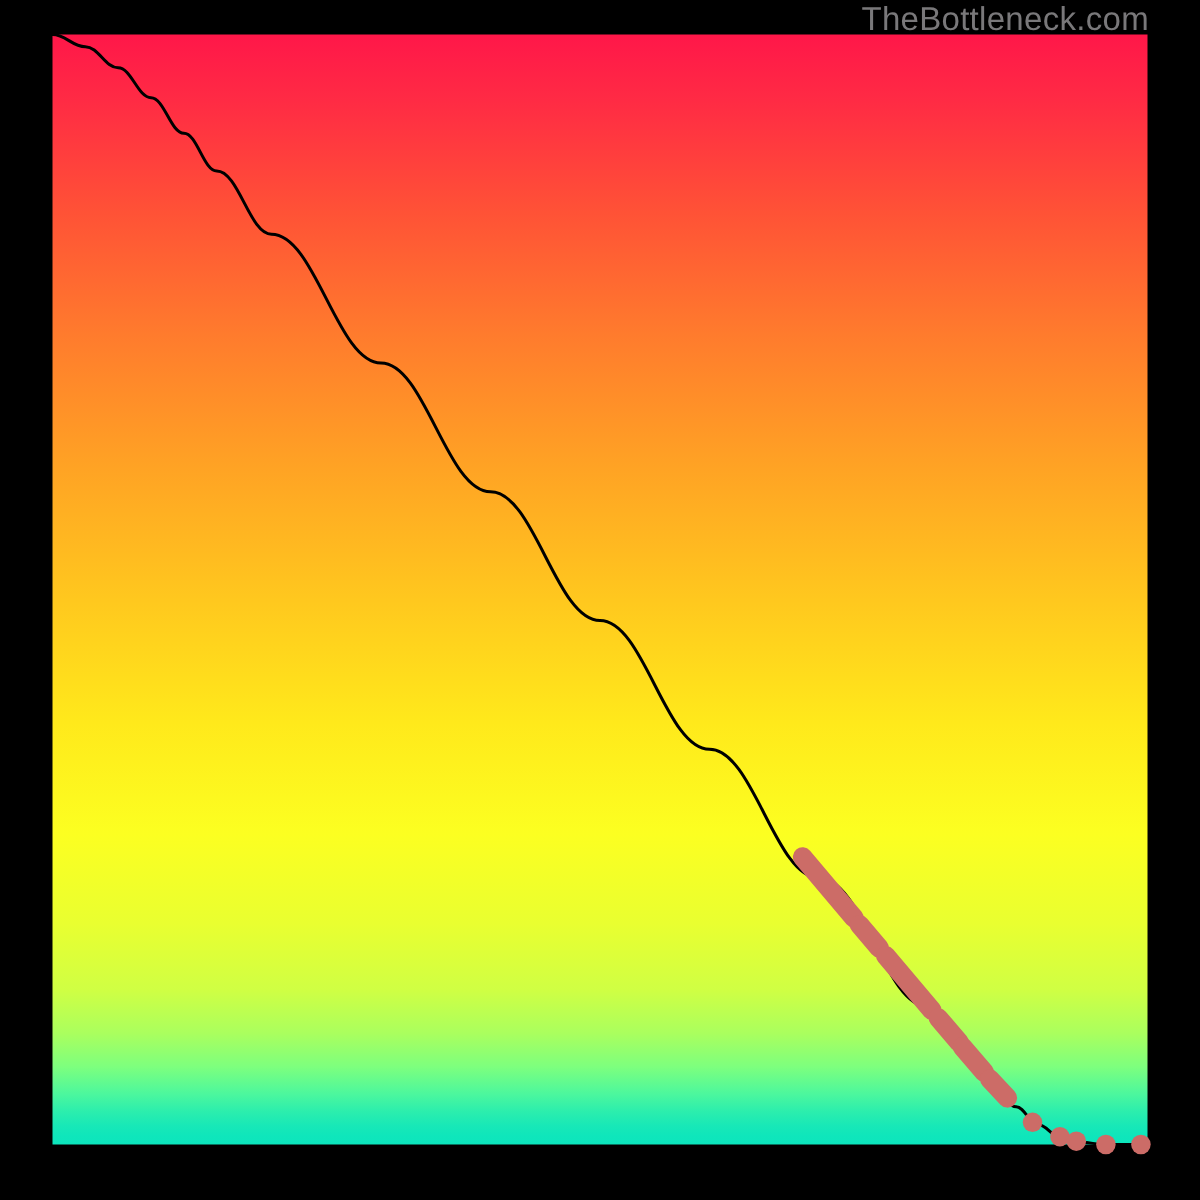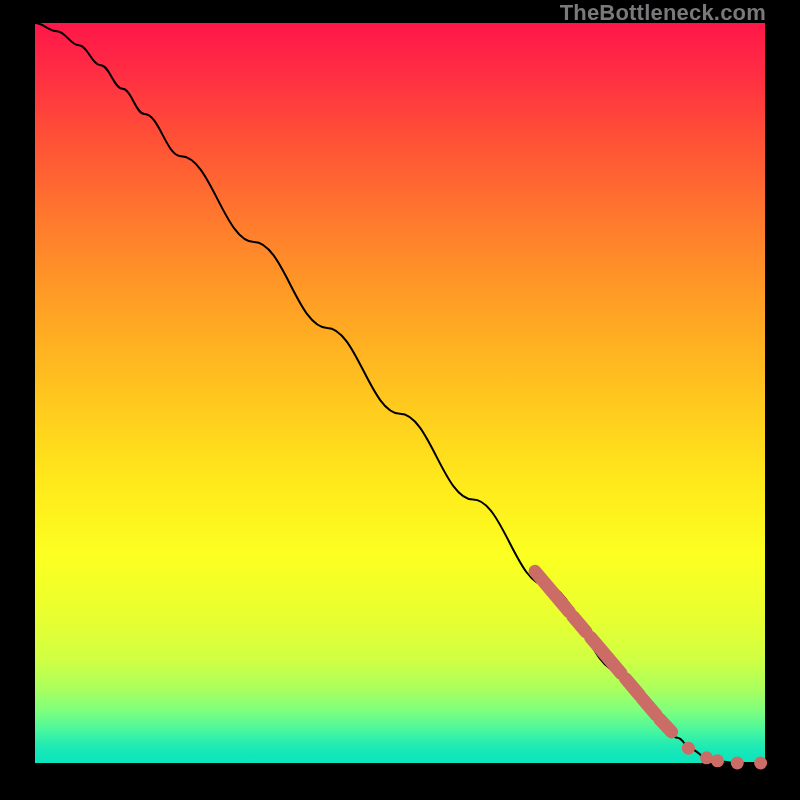--- a/index.html
+++ b/index.html
@@ -51,21 +51,21 @@
     height: 740px;
     overflow: visible;
   }
   .attrib {
     position: absolute;
     top: 0;
     right: 34px;
     color: #79787a;
     font-family: Arial, Helvetica, sans-serif;
     font-size: 22px;
-    font-weight: 700;
+    font-weight: 400;
     letter-spacing: 0.2px;
     user-select: none;
   }
 </style>
 </head>
 <body>
 
 <div class="stage">
   <div class="plot">
     <svg class="curve" viewBox="0 0 730 740" preserveAspectRatio="none">

